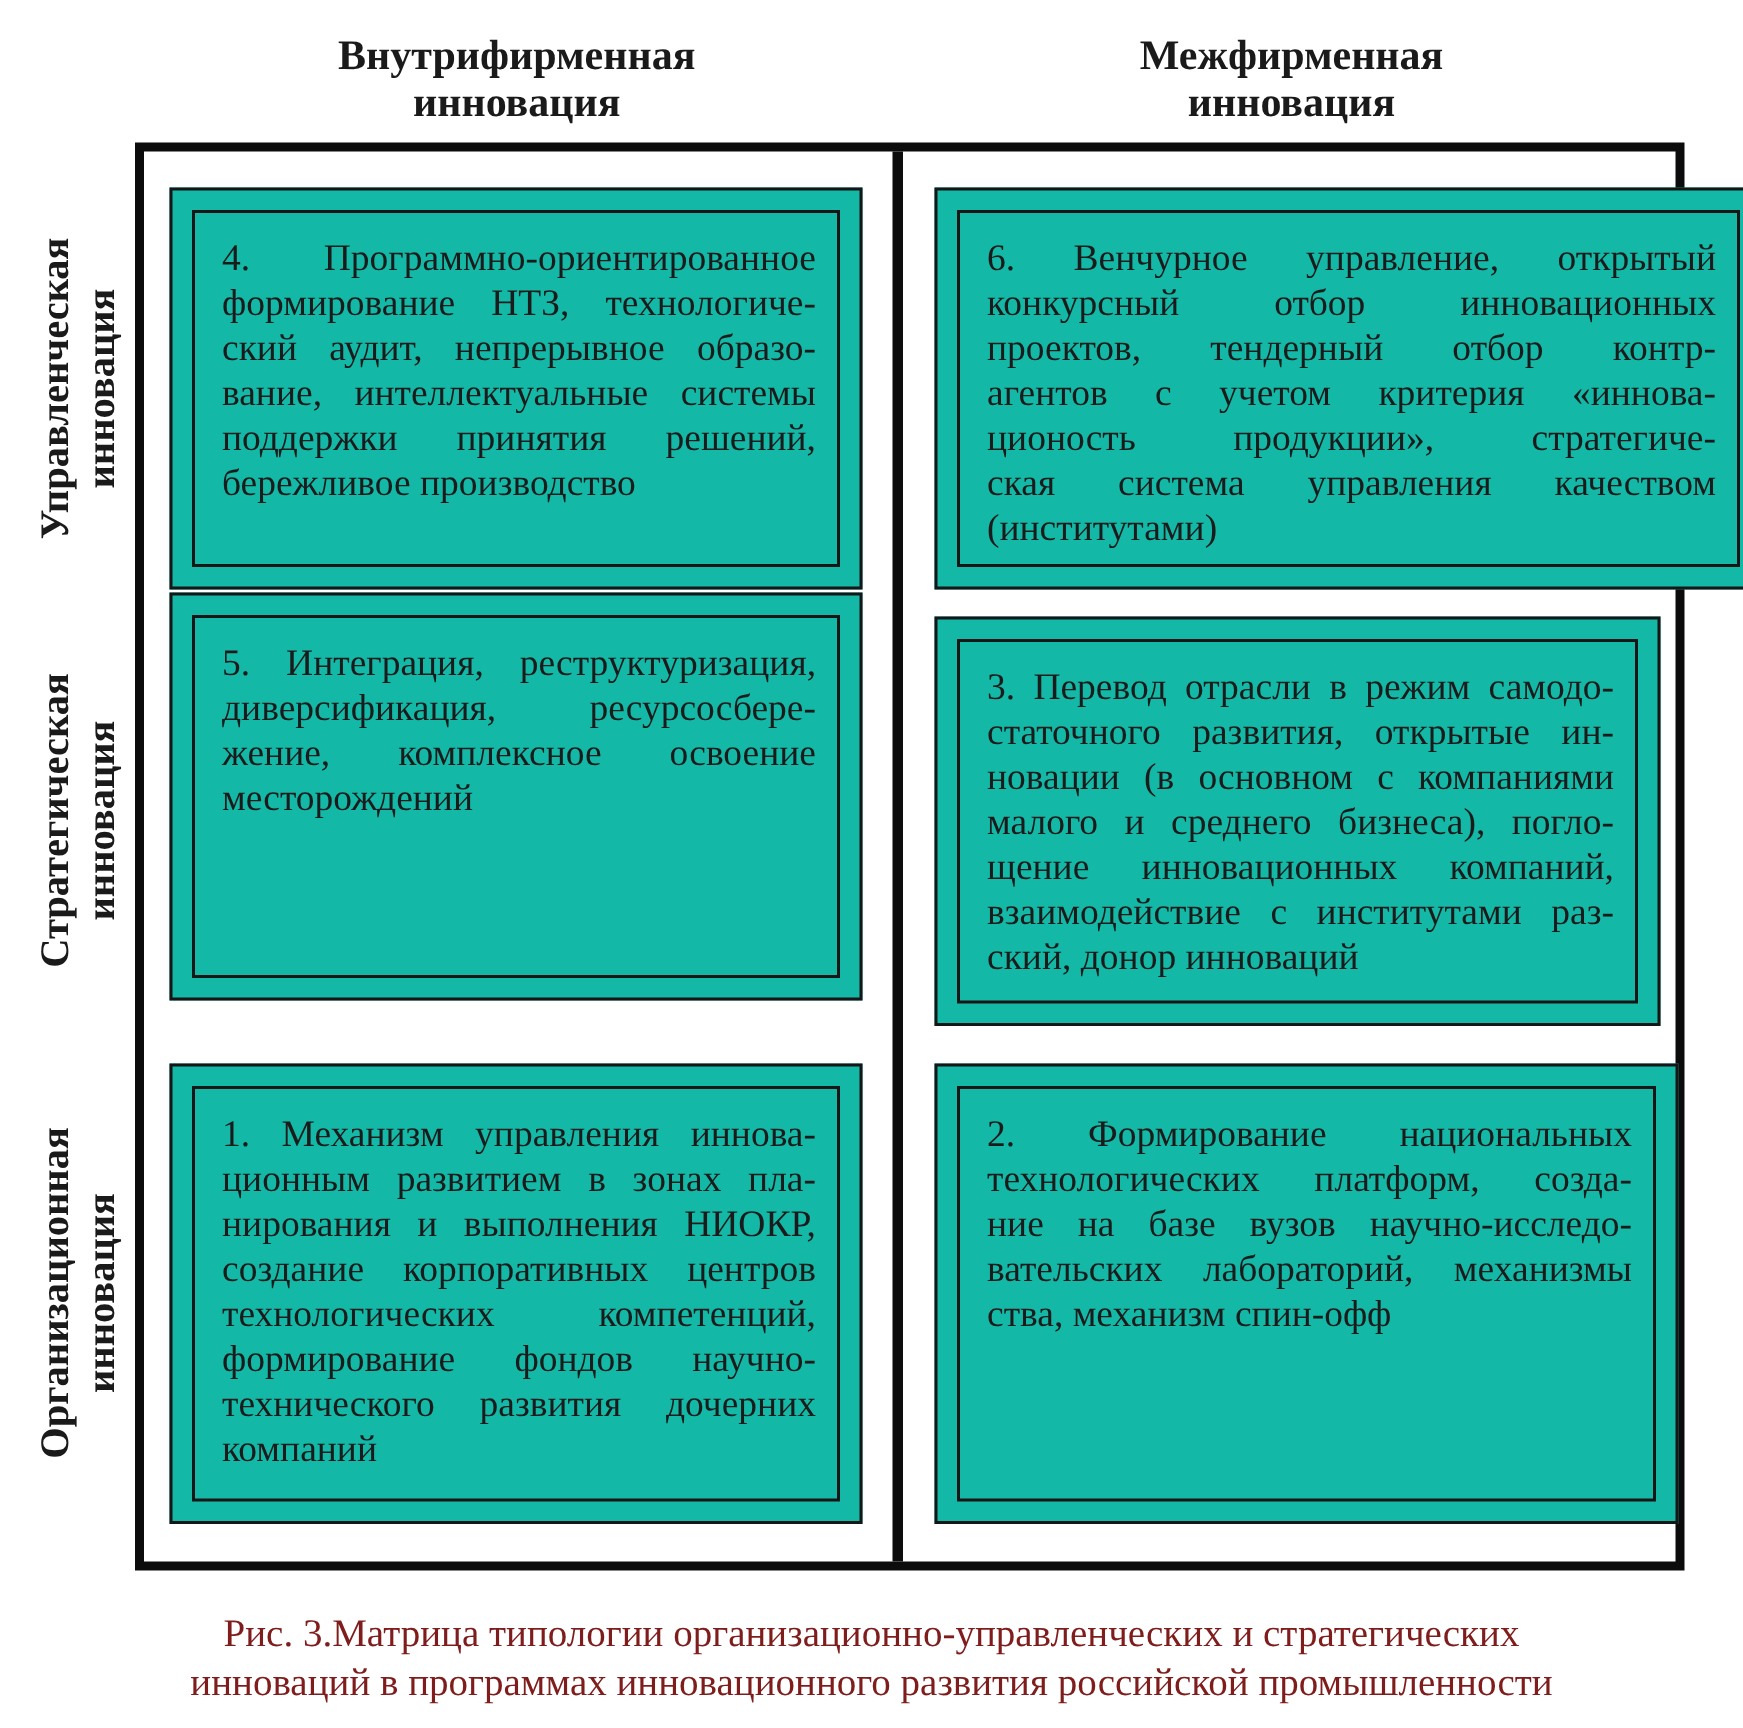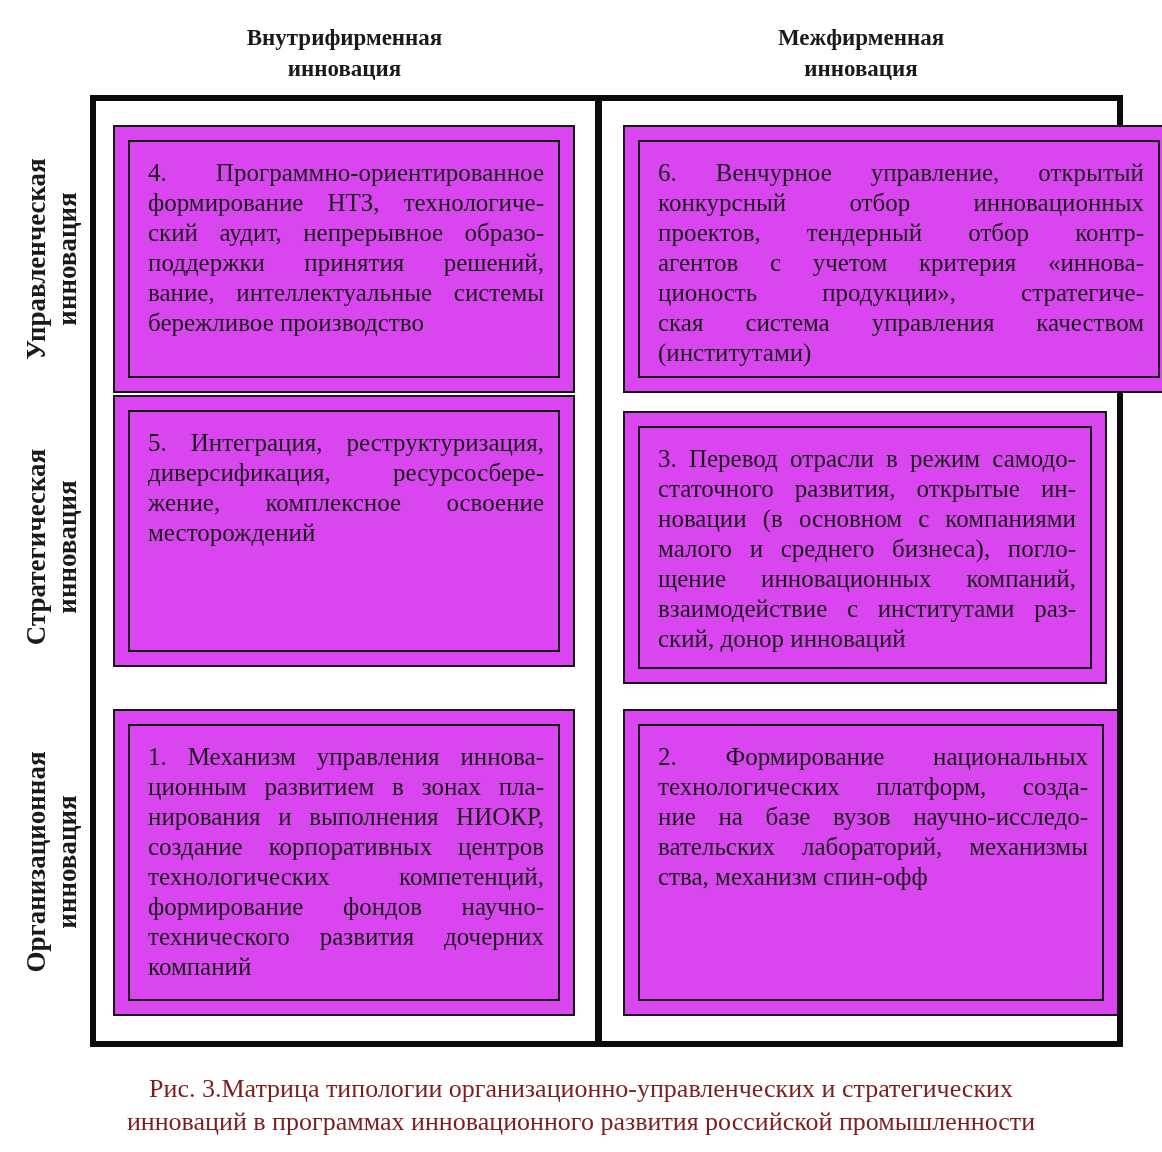--- a/index.html
+++ b/index.html
@@ -15,21 +15,21 @@
     color: #1a1a1a;
     overflow: hidden;
   }
 
   
   .col-header {
     position: absolute;
     top: 22px;
     text-align: center;
     font-weight: bold;
-    font-size: 23px;
+    font-size: 28px;
     line-height: 31px;
     color: #1a1a1a;
   }
 
   
   .matrix-frame {
     position: absolute;
     left: 90px;
     top: 95px;
     width: 1033px;
@@ -63,21 +63,21 @@
   }
   .row-label-1 { top: 228px; }
   .row-label-2 { top: 516px; }
   .row-label-3 { top: 831px; }
 
   
   .cell {
     position: absolute;
     border: 2px solid #161616;
     box-sizing: border-box;
-    background: #d946ef;
+    background: #14b8a6;
   }
   .cell-inner {
     position: absolute;
     left: 13px;
     right: 13px;
     top: 13px;
     bottom: 13px;
     border: 2px solid #161616;
     box-sizing: border-box;
     padding: 16px 14px 8px 18px;
@@ -145,22 +145,22 @@
 
   <div class="matrix-frame"></div>
   <div class="col-divider"></div>
 
   <div class="cell cell-4">
     <div class="cell-inner">
       <div class="cell-text">
           <div>4. Программно-ориентированное</div>
           <div>формирование НТЗ, технологиче-</div>
           <div>ский аудит, непрерывное образо-</div>
+          <div>вание, интеллектуальные системы</div>
           <div>поддержки принятия решений,</div>
-          <div>вание, интеллектуальные системы</div>
           <div>бережливое производство</div>
         </div>
     </div>
   </div>
 
   <div class="cell cell-6">
     <div class="cell-inner">
       <div class="cell-text">
           <div>6. Венчурное управление, открытый</div>
           <div>конкурсный отбор инновационных</div>

